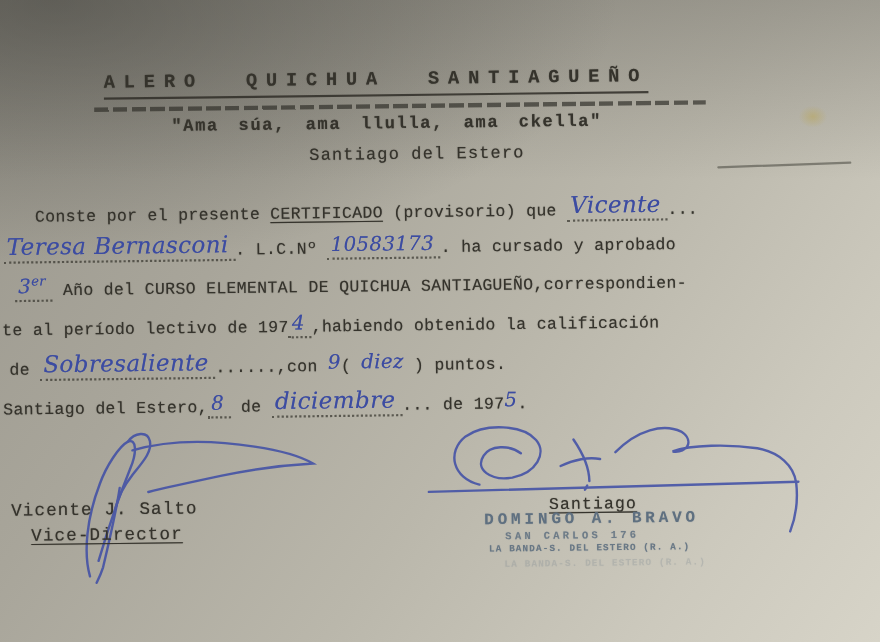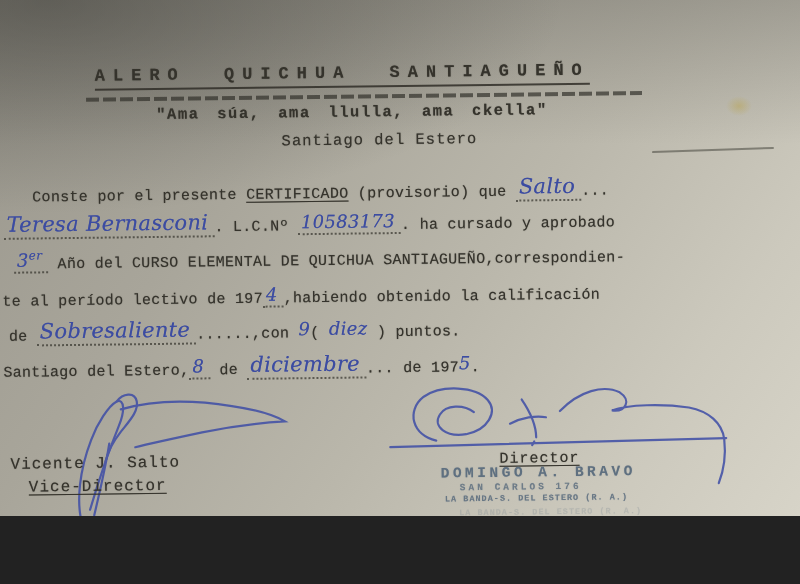--- a/index.html
+++ b/index.html
@@ -1,17 +1,17 @@
 <!DOCTYPE html>
 <html><head>
 <meta charset="utf-8">
 <style>
   html,body{margin:0;padding:0;background:#222;}
   .photo{
-    position:relative;width:800px;height:516px;overflow:hidden;
+    position:relative;width:800px;height:584px;overflow:hidden;
     font-family:"Liberation Mono","DejaVu Sans Mono",monospace;
     background:
       radial-gradient(140% 90% at 6% 0%, rgba(50,50,46,.45) 0%, rgba(50,50,46,0) 46%),
       linear-gradient(to bottom, rgba(86,84,78,.32) 0%, rgba(86,84,78,0) 28%),
       linear-gradient(125deg,#9a978d 0%,#a8a59a 30%,#bab7ab 58%,#ccc9bd 82%,#d7d4c8 100%);
   }
   .doc{position:absolute;inset:0;transform:rotate(-0.7deg);}
   .typed{color:#35332c;text-shadow:0 0 1px rgba(45,43,37,.55);}
   .line{position:absolute;white-space:nowrap;font-size:15px;letter-spacing:.3px;}
   .title{
@@ -62,21 +62,21 @@
   <div class="crease"></div>
 
   <div class="doc">
 
     <div class="title typed">ALERO QUICHUA SANTIAGUEÑO</div>
     <div class="title-dashes"></div>
     <div class="motto typed">"Ama súa, ama llulla, ama ckella"</div>
     <div class="place typed">Santiago del Estero</div>
 
     <div class="line typed" style="left:33px;top:178px;">
-      <span>Conste por el presente </span><span class="u">CERTIFICADO</span><span> (provisorio) que </span><span class="hw hw-lg dotted">Salto</span><span>...</span>
+      <span>Conste por el presente </span><span class="u">CERTIFICADO</span><span> (provisorio) que </span><span class="hw hw-lg dotted">Vicente</span><span>...</span>
     </div>
 
     <div class="line typed" style="left:4px;top:210px;">
       <span class="hw hw-lg dotted">Teresa Bernasconi</span><span>. L.C.Nº </span><span class="hw hw-md dotted">10583173</span><span>. ha cursado y aprobado</span>
     </div>
 
     <div class="line typed" style="left:14px;top:246px;">
       <span class="hw hw-md dotted"><span>3</span><span class="hw-sup">er</span></span><span> Año del CURSO ELEMENTAL DE QUICHUA SANTIAGUEÑO,correspondien-</span>
     </div>
 
@@ -106,20 +106,20 @@
     <svg class="sig-svg" style="left:382px;top:383px;" width="360" height="115" viewBox="0 0 360 115">
       <g fill="none" stroke="#3e4da6" stroke-width="2.2" stroke-linecap="round" opacity=".85">
         <path d="M 52,58 C 28,52 22,28 40,14 C 58,2 92,4 104,18 C 114,30 104,48 82,52 C 62,55 48,44 56,32 C 62,22 80,22 90,30"></path>
         <path d="M 138,18 C 146,30 152,44 152,56"></path>
         <path d="M 126,42 C 138,36 152,34 162,36"></path>
         <path d="M 150,60 C 148,64 147,65 149,62"></path>
         <path d="M 176,30 C 196,10 220,4 236,12 C 248,20 242,32 228,30 C 244,24 280,24 305,28 C 325,32 338,44 340,60 C 342,80 338,94 334,104"></path>
         <path d="M 6,64 L 342,59"></path>
       </g>
     </svg>
-    <div class="sig-role-right typed u">Director</div>
+    <div class="sig-role-right typed u">Santiago</div>
     <div class="stamp stamp-name">DOMINGO A. BRAVO</div>
     <div class="stamp stamp-street">SAN CARLOS 176</div>
     <div class="stamp stamp-city">LA BANDA-S. DEL ESTERO (R. A.)</div>
     <div class="stamp stamp-ghost">LA BANDA-S. DEL ESTERO (R. A.)</div>
 
   </div>
 </div>
 
 </body></html>

